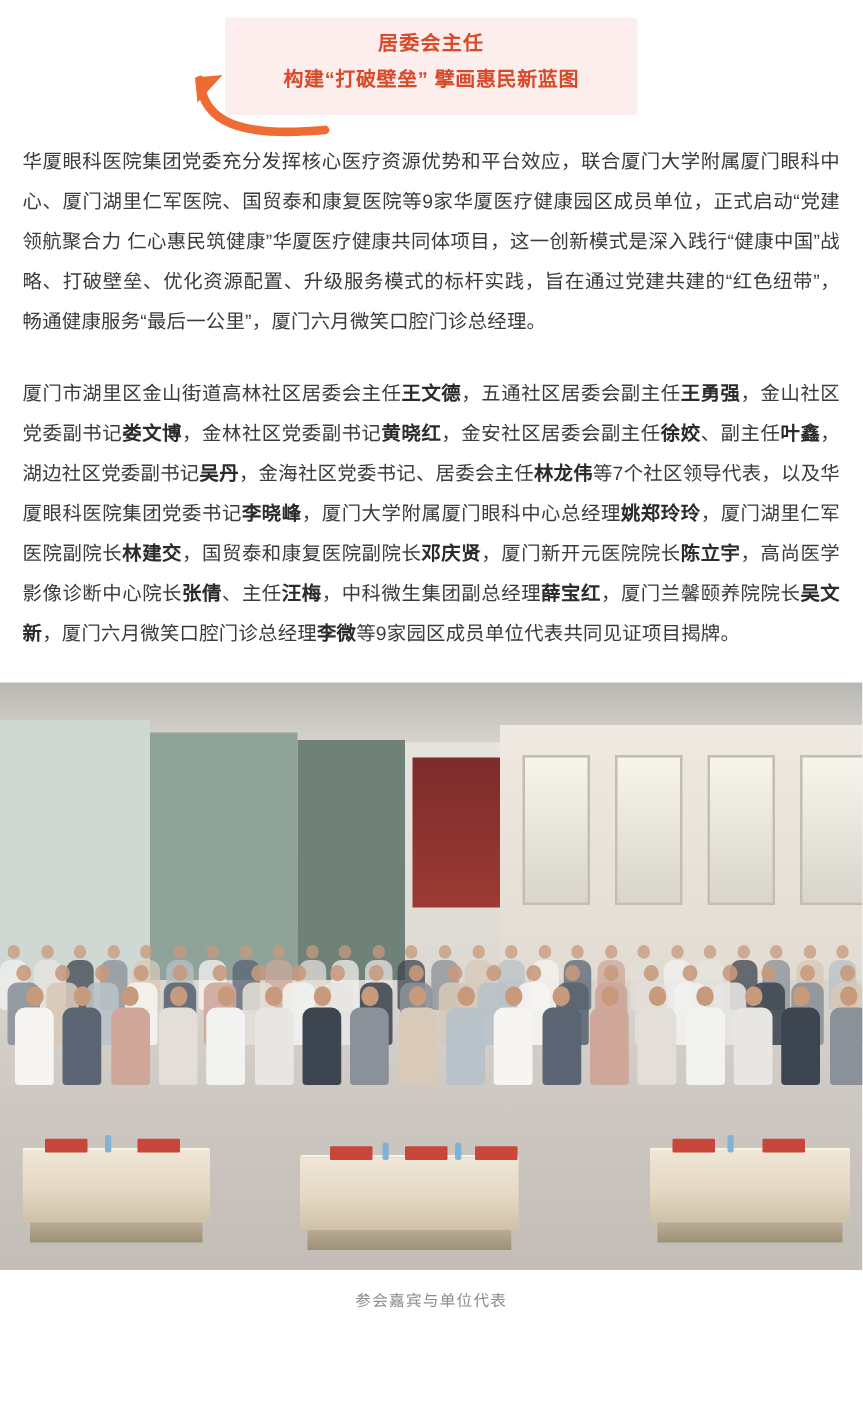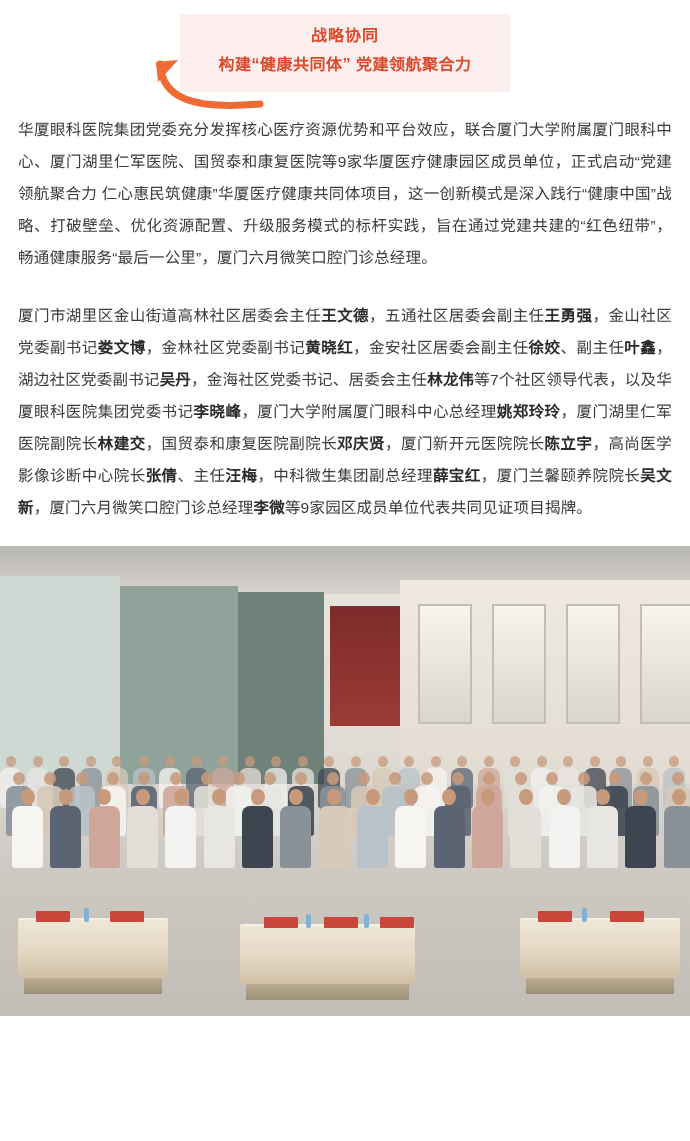--- a/index.html
+++ b/index.html
@@ -181,22 +181,22 @@
     border-radius: 2px;
   }
 </style>
 </head>
 <body>
 
 <div class="page">
 
   <div class="header-band">
     <div class="header-plate">
-      <div class="header-title">战略协同</div>
-      <div class="header-subtitle">构建“健康共同体” 党建领航聚合力</div>
+      <div class="header-title">居委会主任</div>
+      <div class="header-subtitle">构建“打破壁垒” 擘画惠民新蓝图</div>
       <svg class="swoosh" viewBox="0 0 150 60">
         <path d="M8 6 C10 40, 40 52, 108 46" fill="none" stroke="#ef6b33" stroke-width="7" stroke-linecap="round"></path>
         <path d="M4 4 L26 2 L6 24 Z" fill="#ef6b33"></path>
       </svg>
     </div>
   </div>
 
   <div class="content">
     <p class="para">华厦眼科医院集团党委充分发挥核心医疗资源优势和平台效应，联合厦门大学附属厦门眼科中心、厦门湖里仁军医院、国贸泰和康复医院等9家华厦医疗健康园区成员单位，正式启动“党建领航聚合力 仁心惠民筑健康”华厦医疗健康共同体项目，这一创新模式是深入践行“健康中国”战略、打破壁垒、优化资源配置、升级服务模式的标杆实践，旨在通过党建共建的“红色纽带”，畅通健康服务“最后一公里”，厦门六月微笑口腔门诊总经理。</p>
     <p class="para" id="para2"><span>厦门市湖里区金山街道高林社区居委会主任</span><span class="nm">王文德</span><span>，五通社区居委会副主任</span><span class="nm">王勇强</span><span>，金山社区党委副书记</span><span class="nm">娄文博</span><span>，金林社区党委副书记</span><span class="nm">黄晓红</span><span>，金安社区居委会副主任</span><span class="nm">徐姣</span><span>、副主任</span><span class="nm">叶鑫</span><span>，湖边社区党委副书记</span><span class="nm">吴丹</span><span>，金海社区党委书记、居委会主任</span><span class="nm">林龙伟</span><span>等7个社区领导代表，以及华厦眼科医院集团党委书记</span><span class="nm">李晓峰</span><span>，厦门大学附属厦门眼科中心总经理</span><span class="nm">姚郑玲玲</span><span>，厦门湖里仁军医院副院长</span><span class="nm">林建交</span><span>，国贸泰和康复医院副院长</span><span class="nm">邓庆贤</span><span>，厦门新开元医院院长</span><span class="nm">陈立宇</span><span>，高尚医学影像诊断中心院长</span><span class="nm">张倩</span><span>、主任</span><span class="nm">汪梅</span><span>，中科微生集团副总经理</span><span class="nm">薛宝红</span><span>，厦门兰馨颐养院院长</span><span class="nm">吴文新</span><span>，厦门六月微笑口腔门诊总经理</span><span class="nm">李微</span><span>等9家园区成员单位代表共同见证项目揭牌。</span></p>
@@ -498,15 +498,16 @@
         <div class="namecard" style="left:140px;"></div>
         <div class="bottle" style="left:66px;"></div>
         <div class="bottle" style="left:124px;"></div>
       </div>
       <div class="table" style="left:520px; top:372px; width:160px;">
         <div class="namecard" style="left:18px;"></div>
         <div class="namecard" style="left:90px;"></div>
         <div class="bottle" style="left:62px;"></div>
       </div>
     </div>
+    <div class="caption">参会嘉宾与单位代表</div>
   </div>
 
 </div>
 
 </body></html>

